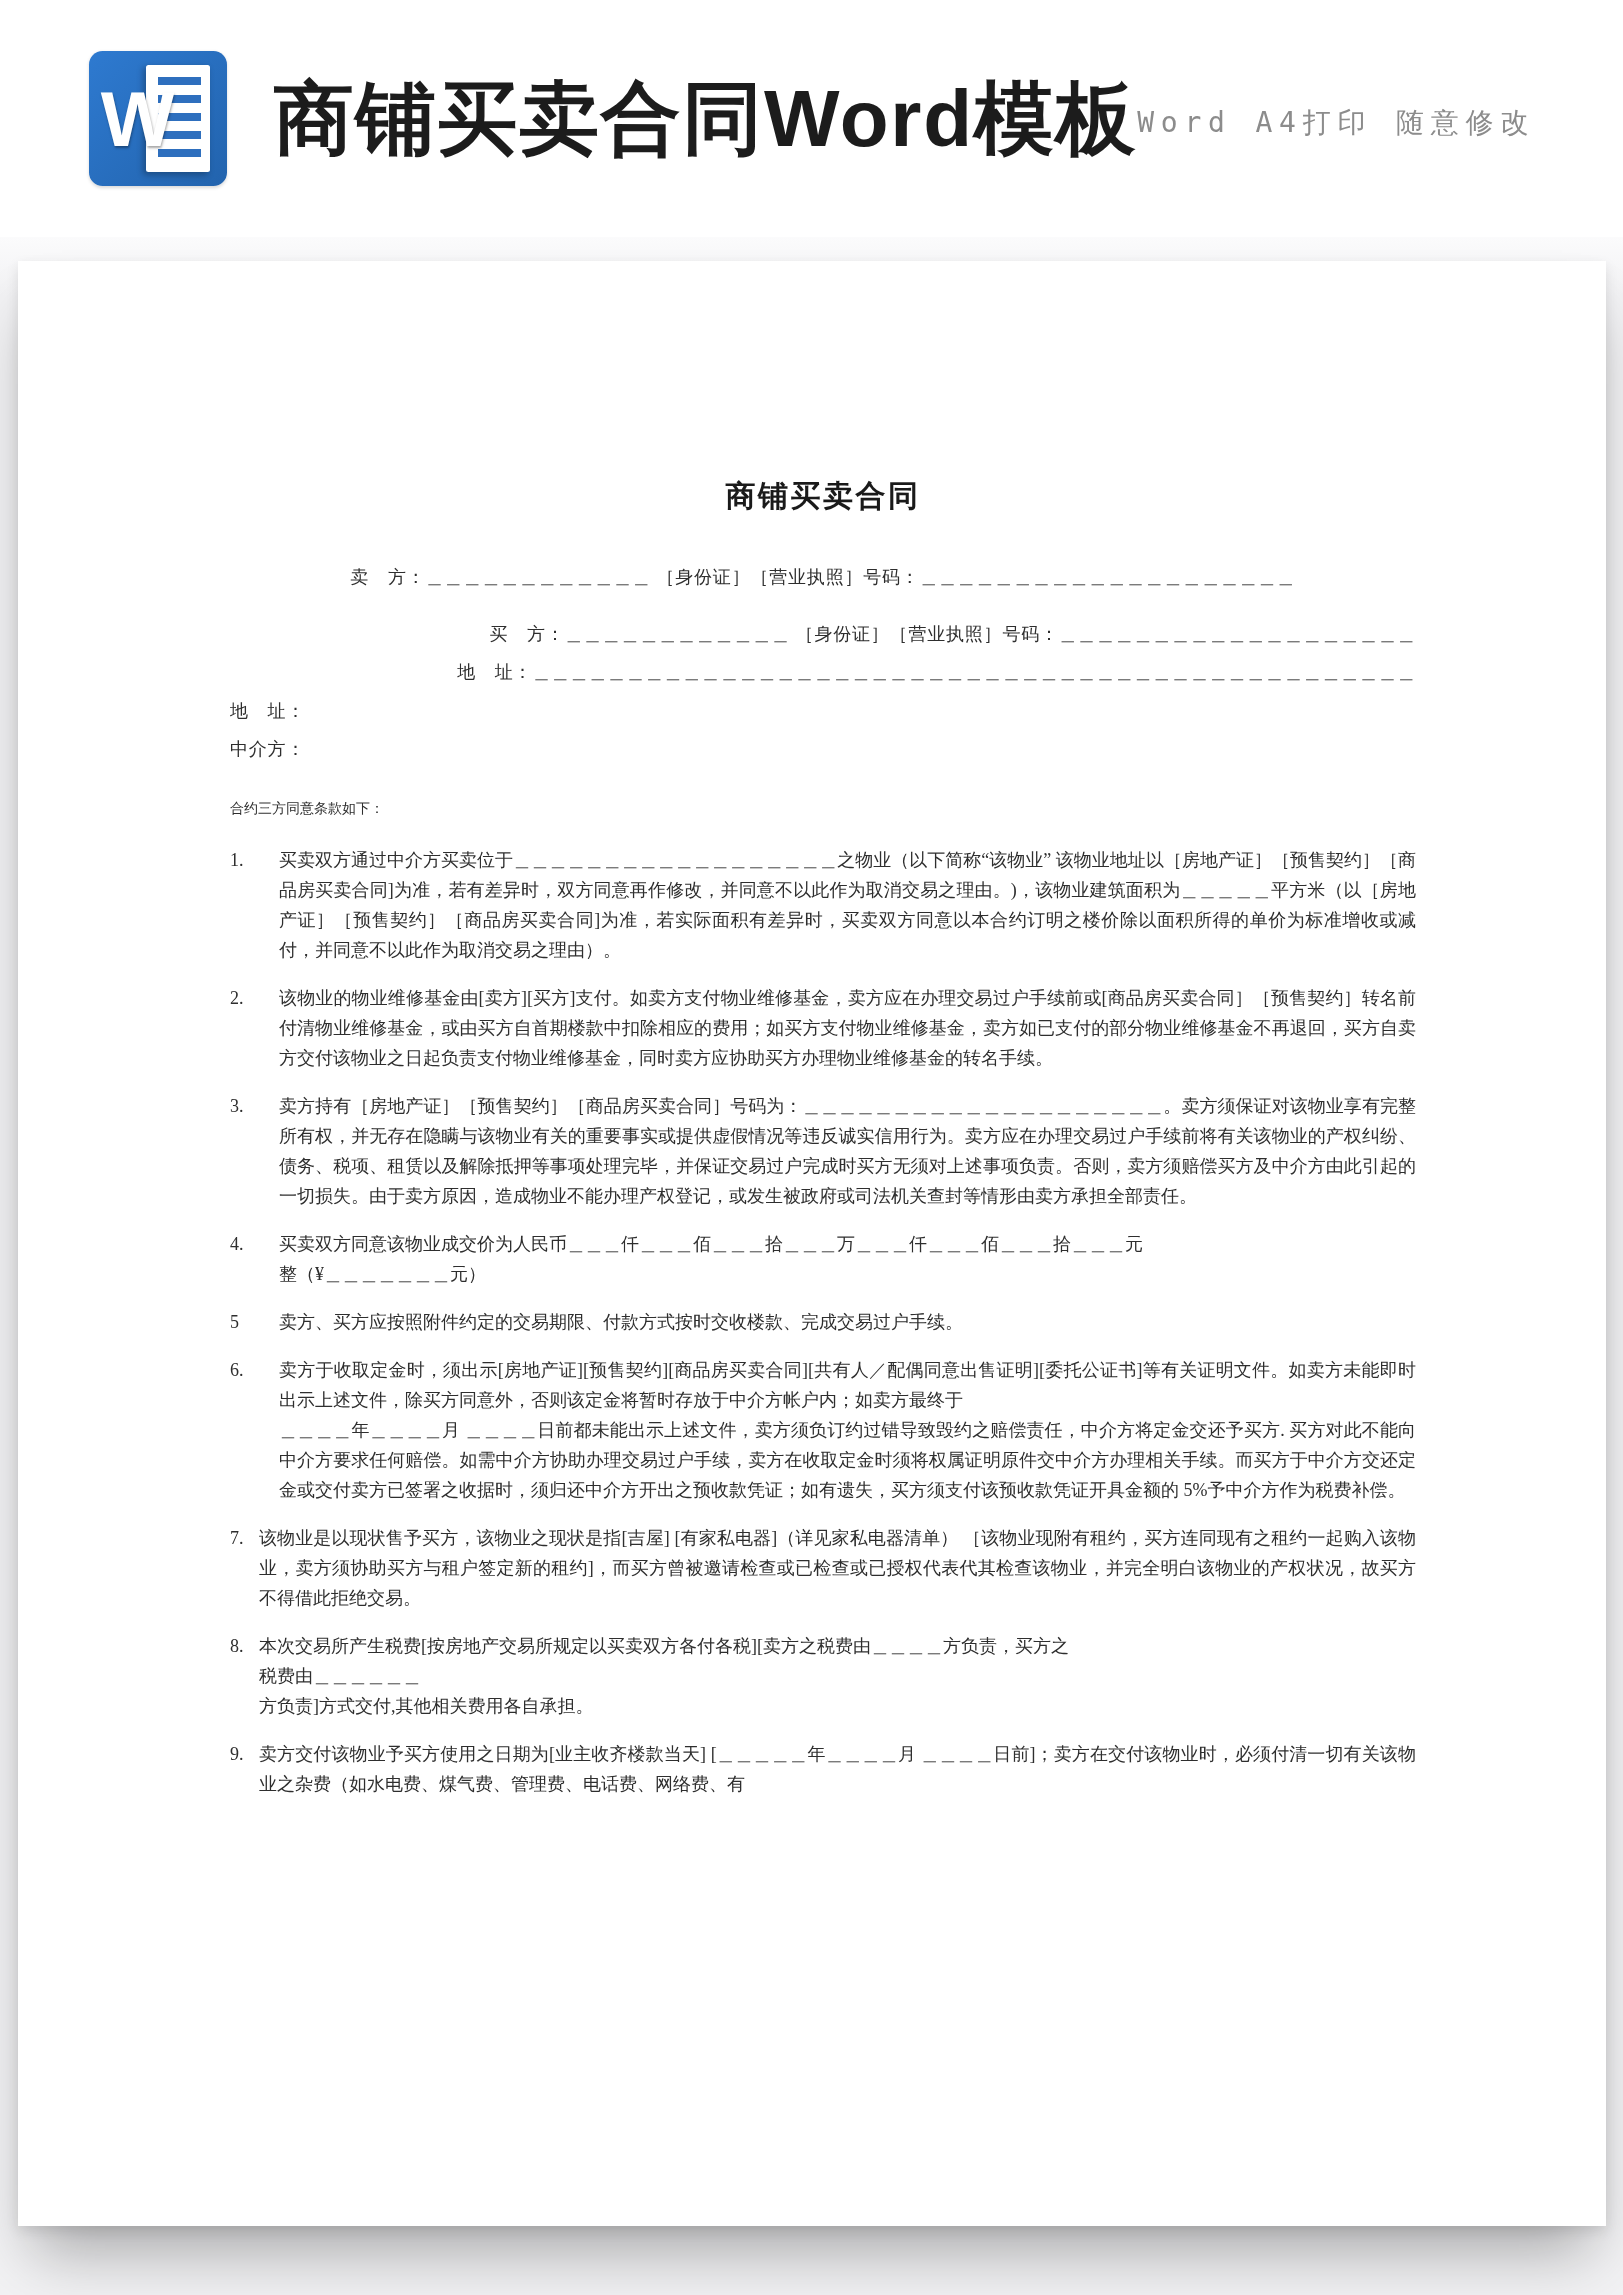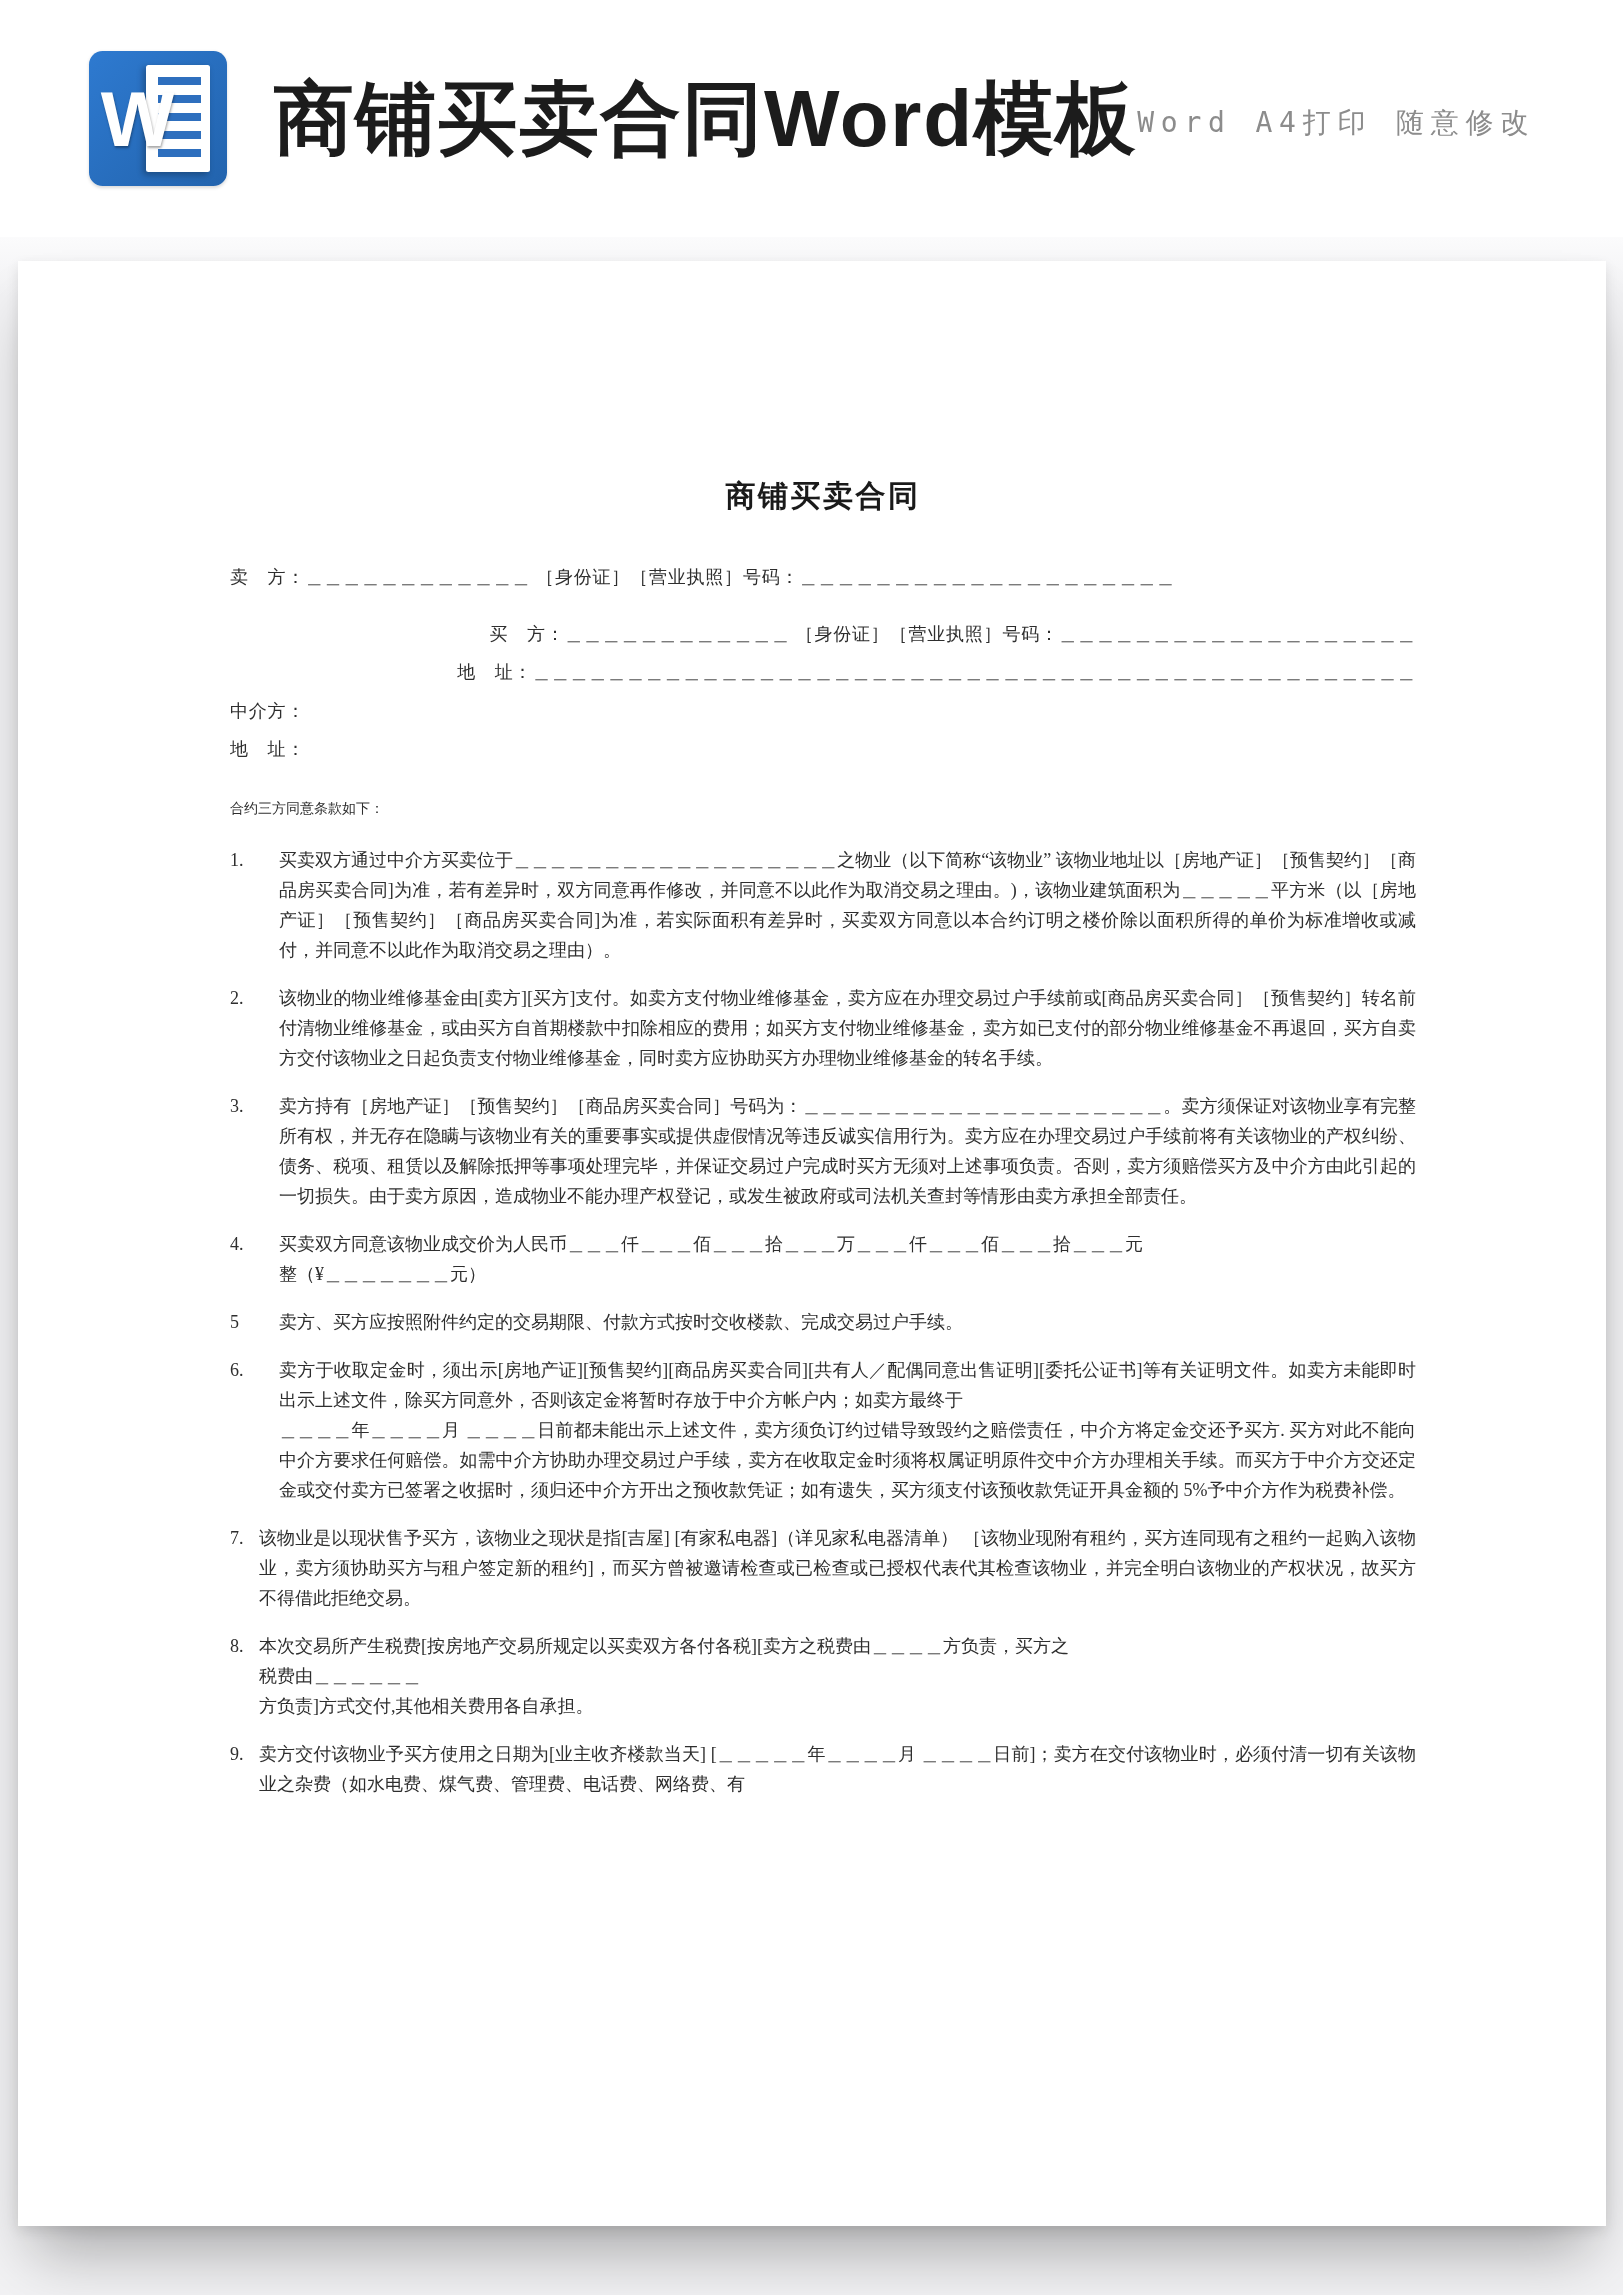--- a/index.html
+++ b/index.html
@@ -63,21 +63,21 @@
     color:#303030;
   }
   .doc-title {
     text-align:center; font-weight:bold; font-size:30px; line-height:37px;
     letter-spacing:2.5px; color:#1a1a1a; margin-bottom:44px;
   }
   .party-line {
     font-size:18px; line-height:38px; white-space:nowrap;
     letter-spacing:0.8px; color:#2e2e2e;
   }
-  .party-block-seller { margin-bottom:18.6px; }
+  .party-block-seller { margin-bottom:18.6px;text-align:center; }
   .party-block-buyer  { margin-bottom:1.7px;text-align:right; }
   .party-block-agent  { margin-bottom:22px; }
   .intro-line {
     font-size:14px; line-height:38px; color:#2e2e2e; margin-bottom:17px;
   }
   .clause { display:flex; margin-bottom:18px; }
   .clause-num {
     flex:none; width:49px; font-size:18px; line-height:30px; color:#2e2e2e;
   }
   .clause.tight .clause-num { width:29px; }
@@ -110,22 +110,22 @@
     <div class="party-block-seller">
       <div class="party-line">卖　方：＿＿＿＿＿＿＿＿＿＿＿＿ ［身份证］［营业执照］号码：＿＿＿＿＿＿＿＿＿＿＿＿＿＿＿＿＿＿＿＿</div>
     </div>
 
     <div class="party-block-buyer">
       <div class="party-line">买　方：＿＿＿＿＿＿＿＿＿＿＿＿ ［身份证］［营业执照］号码：＿＿＿＿＿＿＿＿＿＿＿＿＿＿＿＿＿＿＿</div>
       <div class="party-line">地　址：＿＿＿＿＿＿＿＿＿＿＿＿＿＿＿＿＿＿＿＿＿＿＿＿＿＿＿＿＿＿＿＿＿＿＿＿＿＿＿＿＿＿＿＿＿＿＿</div>
     </div>
 
     <div class="party-block-agent">
+      <div class="party-line">地　址：</div>
       <div class="party-line">中介方：</div>
-      <div class="party-line">地　址：</div>
     </div>
 
     <div class="intro-line">合约三方同意条款如下：</div>
 
     <div class="clause">
       <div class="clause-num">1.</div>
       <div class="clause-text">买卖双方通过中介方买卖位于＿＿＿＿＿＿＿＿＿＿＿＿＿＿＿＿＿＿之物业（以下简称“该物业” 该物业地址以［房地产证］［预售契约］［商品房买卖合同]为准，若有差异时，双方同意再作修改，并同意不以此作为取消交易之理由。)，该物业建筑面积为＿＿＿＿＿平方米（以［房地产证］［预售契约］［商品房买卖合同]为准，若实际面积有差异时，买卖双方同意以本合约订明之楼价除以面积所得的单价为标准增收或减付，并同意不以此作为取消交易之理由）。</div>
     </div>
     <div class="clause">
       <div class="clause-num">2.</div>

